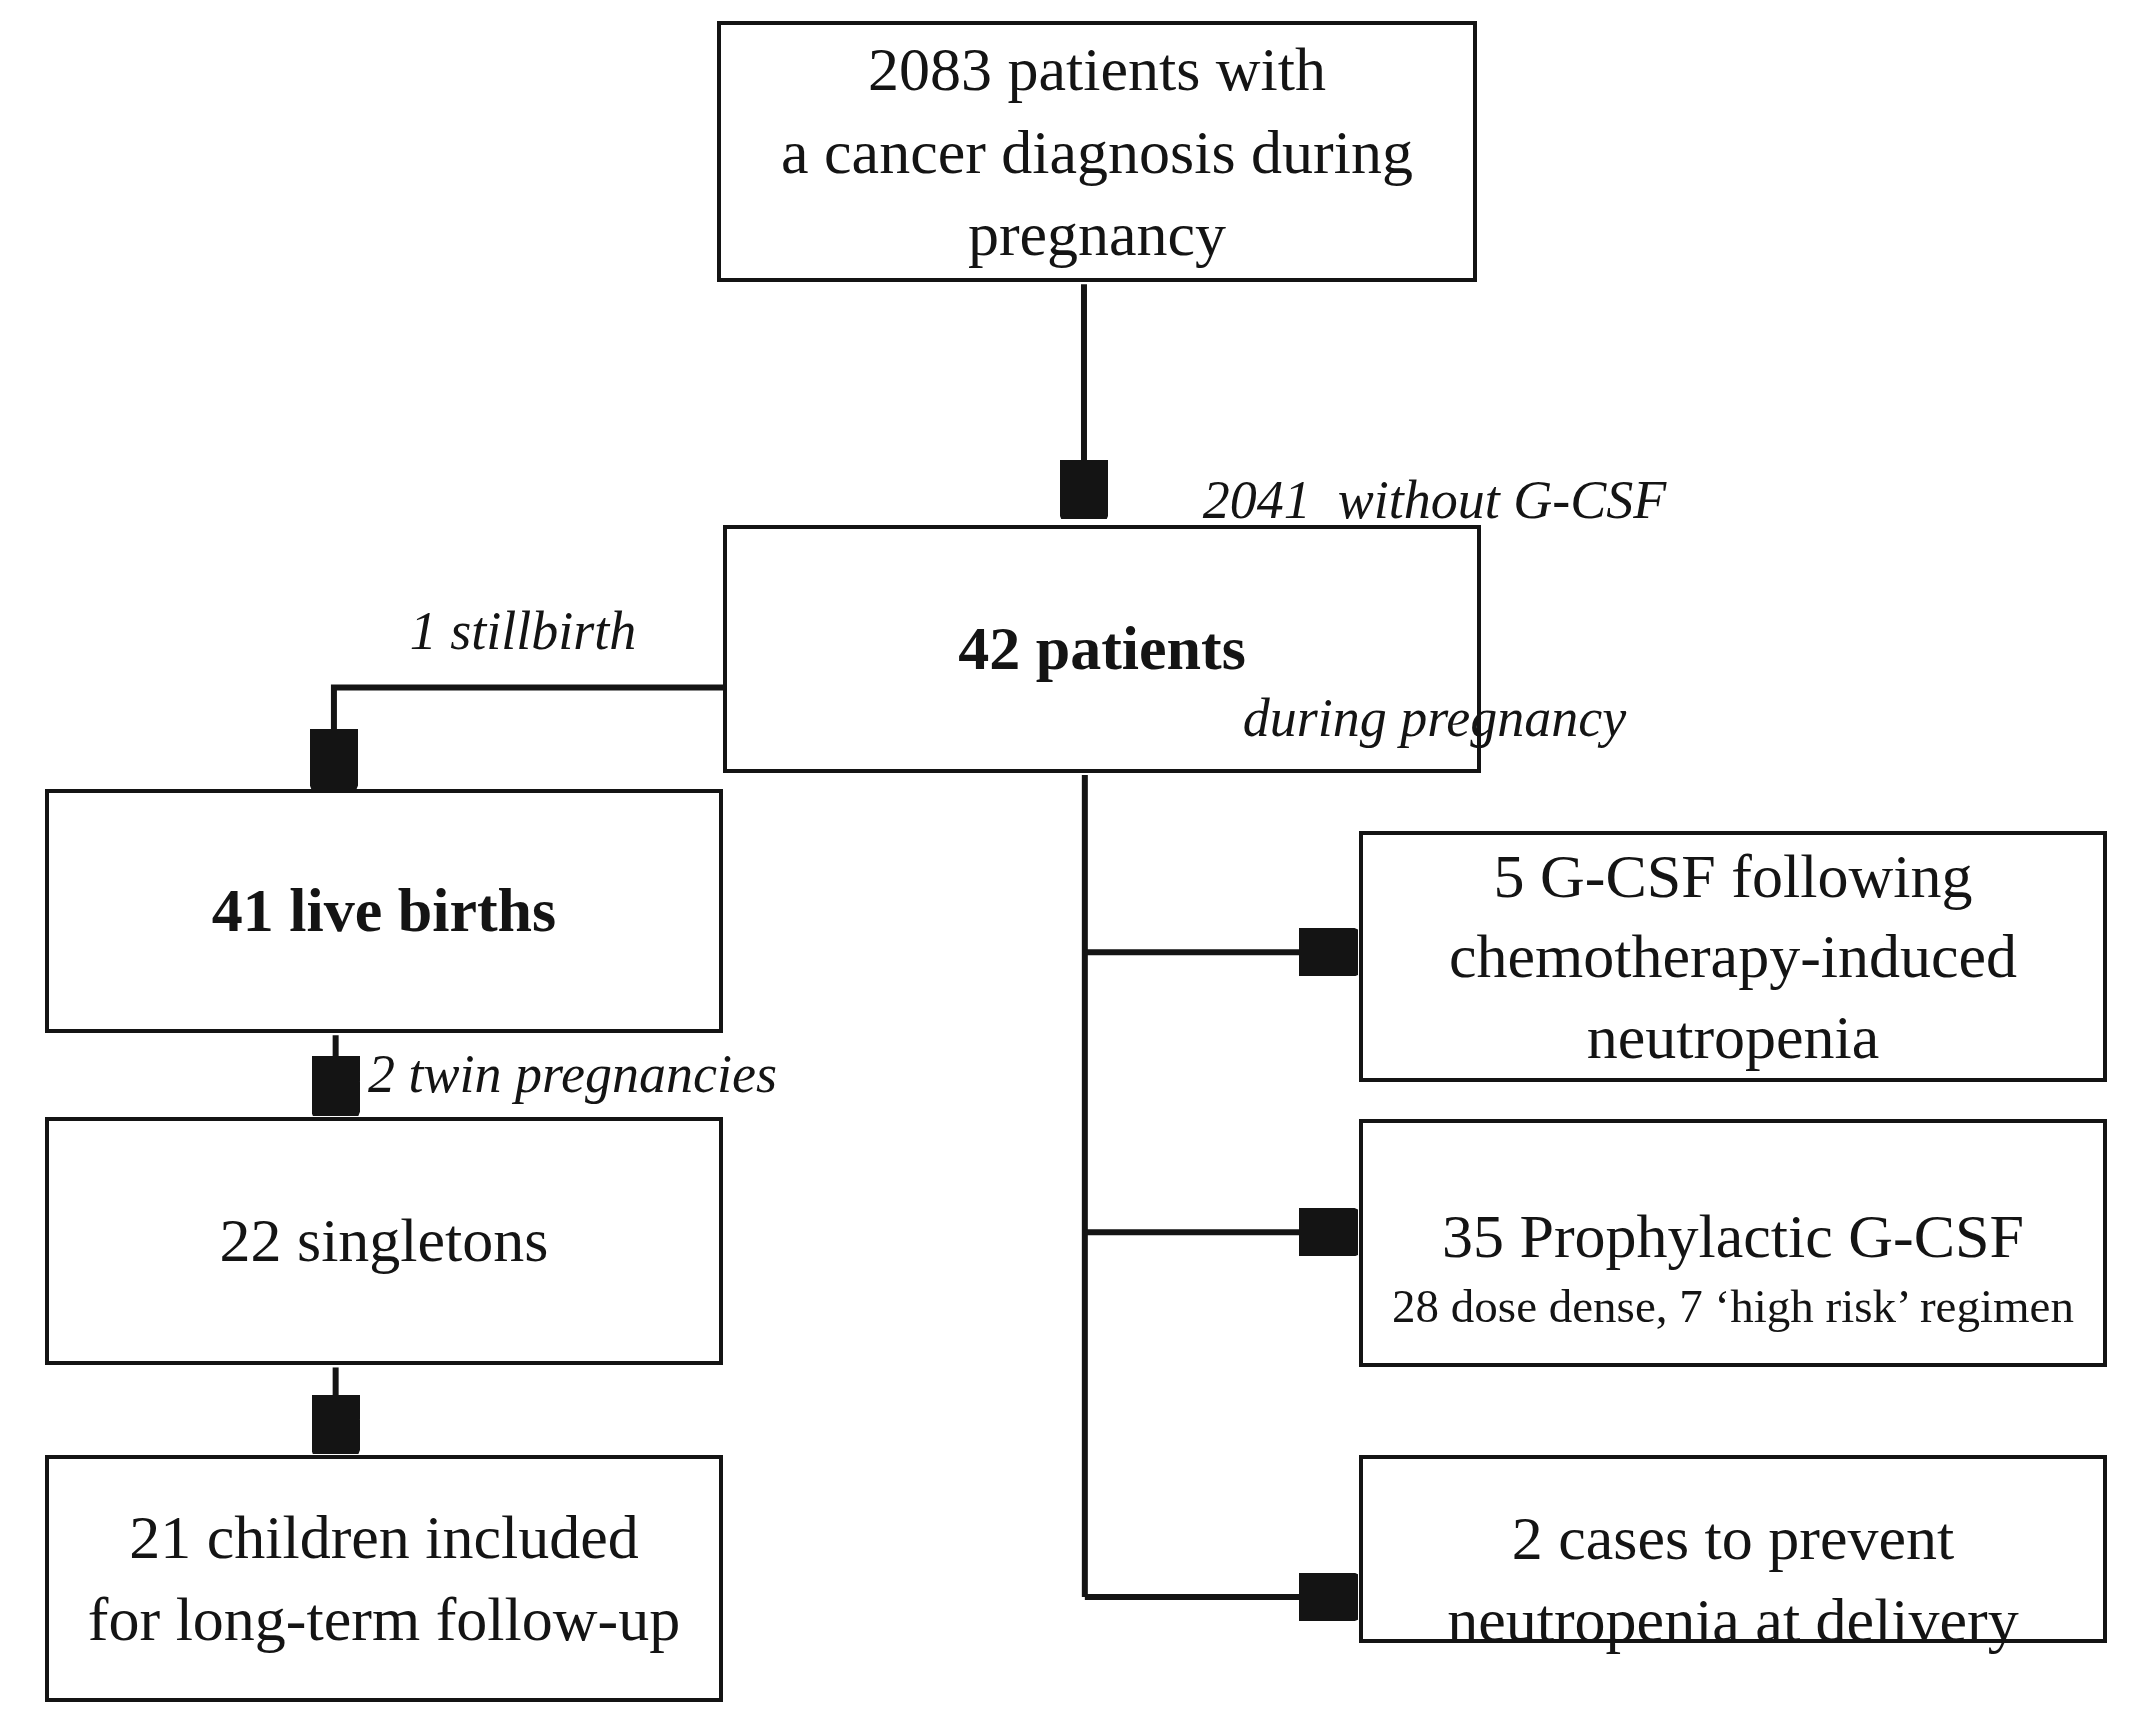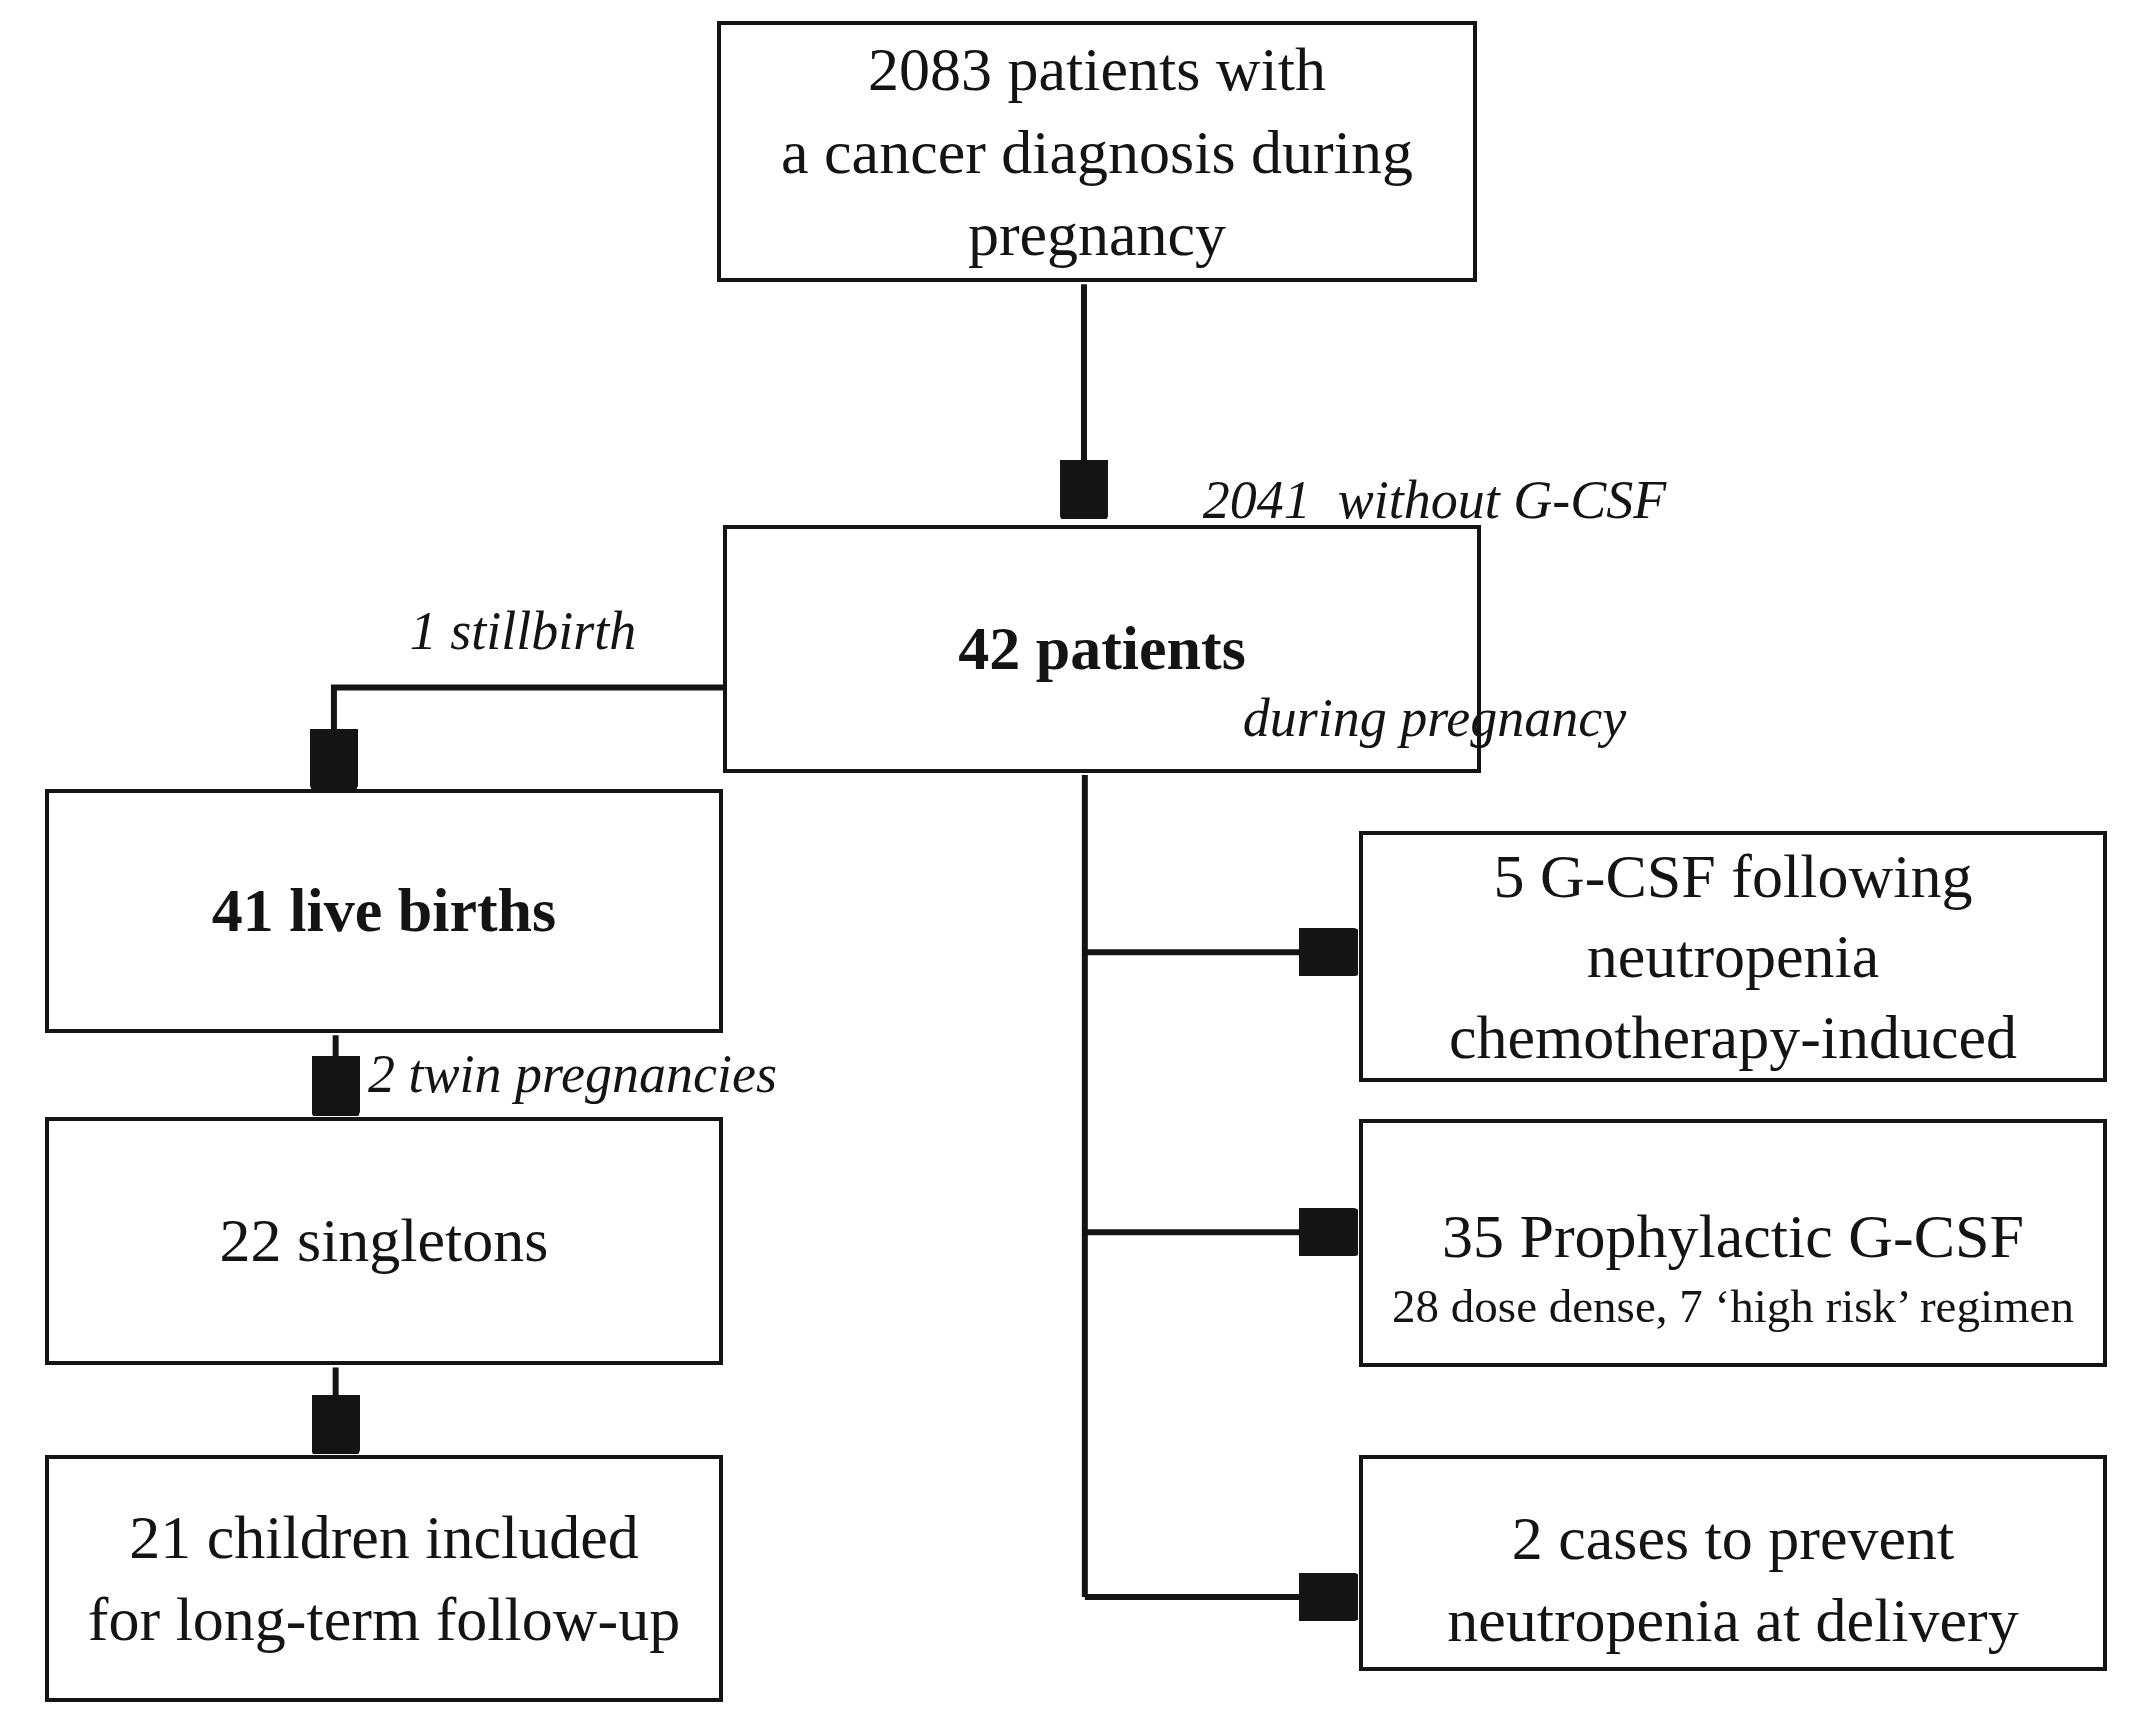--- a/index.html
+++ b/index.html
@@ -26,21 +26,21 @@
   .node .nline{white-space:nowrap;}
   .bold{font-weight:bold;}
   
   .n-cohort      {left:717px;  top:21.4px;   width:760px; height:261px; line-height:1.33;}
   .n-patients42  {left:723px;  top:525px;  width:758px; height:248px;}
   .n-livebirths  {left:45px;   top:789px;  width:678px; height:244px;}
   .n-singletons  {left:45px;   top:1117px; width:678px; height:248px;}
   .n-followup    {left:45px;   top:1455px; width:678px; height:247px; line-height:1.32;}
   .n-gcsf-cin    {left:1359px; top:783px;  width:748px; height:251px; line-height:1.3;margin-top:48px;}
   .n-gcsf-proph  {left:1359px; top:1119px; width:748px; height:248px; justify-content:center; padding-top:47px;}
-  .n-gcsf-deliv  {left:1359px; top:1455px; width:748px; height:216px; justify-content:flex-start; padding-top:39px; line-height:1.32;}
+  .n-gcsf-deliv  {left:1359px; top:1455px; width:748px; height:188px; justify-content:flex-start; padding-top:39px; line-height:1.32;}
   .subline{font-size:47px;line-height:1.25;white-space:nowrap;}
   
   .edge-label{
     position:absolute;
     font-style:italic;
     font-size:54px;line-height:1.35;
     white-space:pre-wrap;
   }
   .l-withoutgcsf{left:1139px; top:318px;  width:591px; text-align:center;}
   .l-stillbirth {left:352px;  top:595px;  width:342px; text-align:center;}
@@ -85,22 +85,22 @@
     <div class="nline">22 singletons</div>
   </div>
 
   <div class="node n-followup">
     <div class="nline">21 children included</div>
     <div class="nline">for long-term follow-up</div>
   </div>
 
   <div class="node n-gcsf-cin">
     <div class="nline">5 G-CSF following</div>
+    <div class="nline">chemotherapy-induced</div>
     <div class="nline">neutropenia</div>
-    <div class="nline">chemotherapy-induced</div>
   </div>
 
   <div class="node n-gcsf-proph">
     <div class="nline">35 Prophylactic G-CSF</div>
     <div class="subline">28 dose dense, 7 ‘high risk’ regimen</div>
   </div>
 
   <div class="node n-gcsf-deliv">
     <div class="nline">2 cases to prevent</div>
     <div class="nline">neutropenia at delivery</div>

